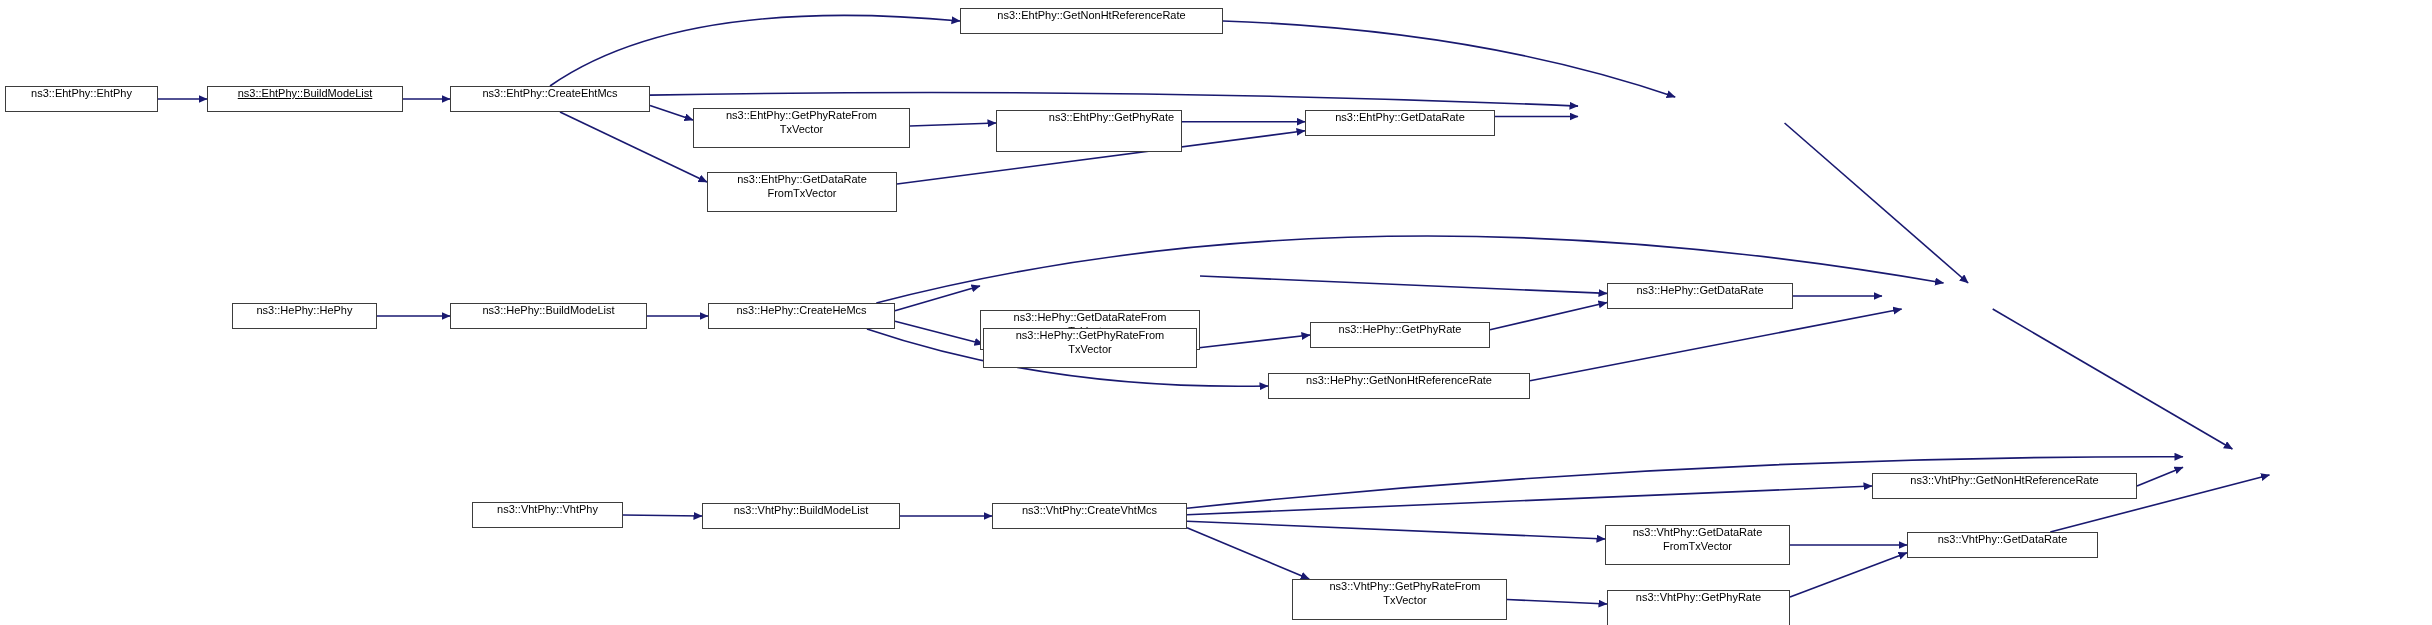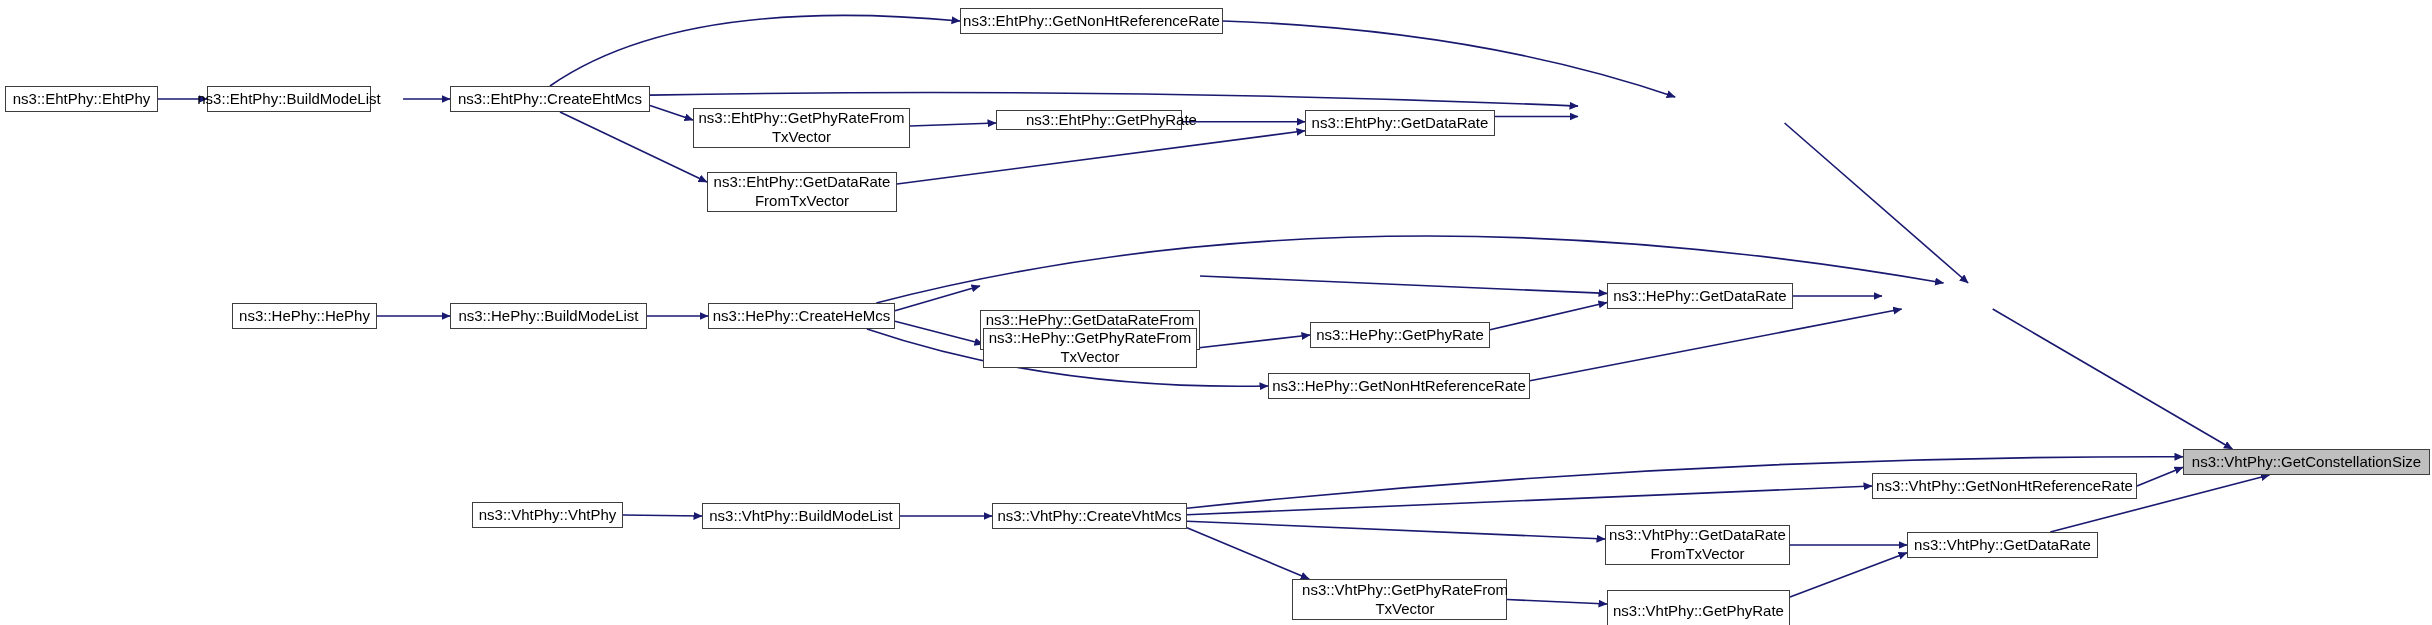--- a/index.html
+++ b/index.html
@@ -1,21 +1,21 @@
 <!DOCTYPE html>
 <html><head>
 <meta charset="utf-8">
 <style>
   html,body{margin:0;padding:0;background:#ffffff;}
   #graph{position:relative;width:2432px;height:625px;background:#ffffff;overflow:hidden;}
   #edges{position:absolute;left:0;top:0;width:2432px;height:625px;}
   .node{
-    position:absolute;display:flex;align-items:center;justify-content:center;
+    position:absolute;display:flex;align-items:flex-start;justify-content:center;
     box-sizing:border-box;background:#ffffff;border:1px solid #3d3d3d;
-    font-family:"Liberation Sans",sans-serif;font-size:15px;line-height:1.25;
+    font-family:"Liberation Sans",sans-serif;font-size:11px;line-height:1.25;
     color:#000;text-align:center;white-space:pre-line;cursor:pointer;z-index:2;
     padding:0 3px;
   }
   .node.hl{background:#bfbfbf;cursor:default;}
   path.edge{fill:none;stroke-width:1.6px;}
 </style>
 </head>
 <body>
 
 <div id="graph">
@@ -56,26 +56,26 @@
       <path d="M1187,521.2 Q1396,530.1 1605,539" class="edge" stroke="#191970" marker-end="url(#arr)"></path>
       <path d="M1187,527.7 Q1248.1,553.35 1309.2,579" class="edge" stroke="#191970" marker-end="url(#arr)"></path>
       <path d="M2137,486 Q2160,476.6 2183,467.2" class="edge" stroke="#191970" marker-end="url(#arr)"></path>
       <path d="M1790,545 Q1848.5,545 1907,545" class="edge" stroke="#191970" marker-end="url(#arr)"></path>
       <path d="M1507,599.5 Q1557,601.75 1607,604" class="edge" stroke="#191970" marker-end="url(#arr)"></path>
       <path d="M1790,597 Q1848.5,574.9 1907,552.8" class="edge" stroke="#191970" marker-end="url(#arr)"></path>
       <path d="M2050.25,532 Q2159.85,503.5 2269.45,475" class="edge" stroke="#191970" marker-end="url(#arr)"></path>
     </svg>
 
   <div class="node" style="left: 5px; top: 86px; width: 153px; height: 26px;"><span>ns3::EhtPhy::EhtPhy</span></div>
-  <div class="node" style="left: 207px; top: 86px; width: 164px; height: 26px;"><span>ns3::EhtPhy::BuildModeList</span></div>
+  <div class="node" style="left: 207px; top: 86px; width: 196px; height: 26px; text-decoration: underline;"><span>ns3::EhtPhy::BuildModeList</span></div>
   <div class="node" style="left: 450px; top: 86px; width: 200px; height: 26px;"><span>ns3::EhtPhy::CreateEhtMcs</span></div>
   <div class="node" style="left: 960px; top: 8px; width: 263px; height: 26px;"><span>ns3::EhtPhy::GetNonHtReferenceRate</span></div>
   <div class="node" style="left: 693px; top: 108px; width: 217px; height: 40px;"><span>ns3::EhtPhy::GetPhyRateFrom
 TxVector</span></div>
-  <div class="node" style="left: 996px; top: 110px; width: 186px; height: 20px; padding-left: 48px;"><span>ns3::EhtPhy::GetPhyRate</span></div>
+  <div class="node" style="left: 996px; top: 110px; width: 186px; height: 42px; padding-left: 48px;"><span>ns3::EhtPhy::GetPhyRate</span></div>
   <div class="node" style="left: 1305px; top: 110px; width: 190px; height: 26px;"><span>ns3::EhtPhy::GetDataRate</span></div>
   <div class="node" style="left: 707px; top: 172px; width: 190px; height: 40px;"><span>ns3::EhtPhy::GetDataRate
 FromTxVector</span></div>
   <div class="node" style="left: 232px; top: 303px; width: 145px; height: 26px;"><span>ns3::HePhy::HePhy</span></div>
   <div class="node" style="left: 450px; top: 303px; width: 197px; height: 26px;"><span>ns3::HePhy::BuildModeList</span></div>
   <div class="node" style="left: 708px; top: 303px; width: 187px; height: 26px;"><span>ns3::HePhy::CreateHeMcs</span></div>
   <div class="node" style="left: 980px; top: 262px; width: 220px; height: 40px; margin-top: 48px;"><span>ns3::HePhy::GetDataRateFrom
 TxVector</span></div>
   <div class="node" style="left: 983px; top: 328px; width: 214px; height: 40px;"><span>ns3::HePhy::GetPhyRateFrom
 TxVector</span></div>
@@ -85,14 +85,13 @@
   <div class="node" style="left: 472px; top: 502px; width: 151px; height: 26px;"><span>ns3::VhtPhy::VhtPhy</span></div>
   <div class="node" style="left: 702px; top: 503px; width: 198px; height: 26px;"><span>ns3::VhtPhy::BuildModeList</span></div>
   <div class="node" style="left: 992px; top: 503px; width: 195px; height: 26px;"><span>ns3::VhtPhy::CreateVhtMcs</span></div>
   <div class="node" style="left: 1872px; top: 473px; width: 265px; height: 26px;"><span>ns3::VhtPhy::GetNonHtReferenceRate</span></div>
   <div class="node" style="left: 1605px; top: 525px; width: 185px; height: 40px;"><span>ns3::VhtPhy::GetDataRate
 FromTxVector</span></div>
   <div class="node" style="left: 1292px; top: 579px; width: 215px; height: 41px; padding-left: 14px;"><span>ns3::VhtPhy::GetPhyRateFrom
 TxVector</span></div>
   <div class="node" style="left: 1607px; top: 590px; width: 183px; height: 42px;"><span>ns3::VhtPhy::GetPhyRate</span></div>
   <div class="node" style="left: 1907px; top: 532px; width: 191px; height: 26px;"><span>ns3::VhtPhy::GetDataRate</span></div>
-  <div class="node hl" style="left: 2183px; top: 449px; width: 247px; height: 26px;"><span>ns3::VhtPhy::GetConstellationSize</span></div>
 </div>
 
 </body></html>

